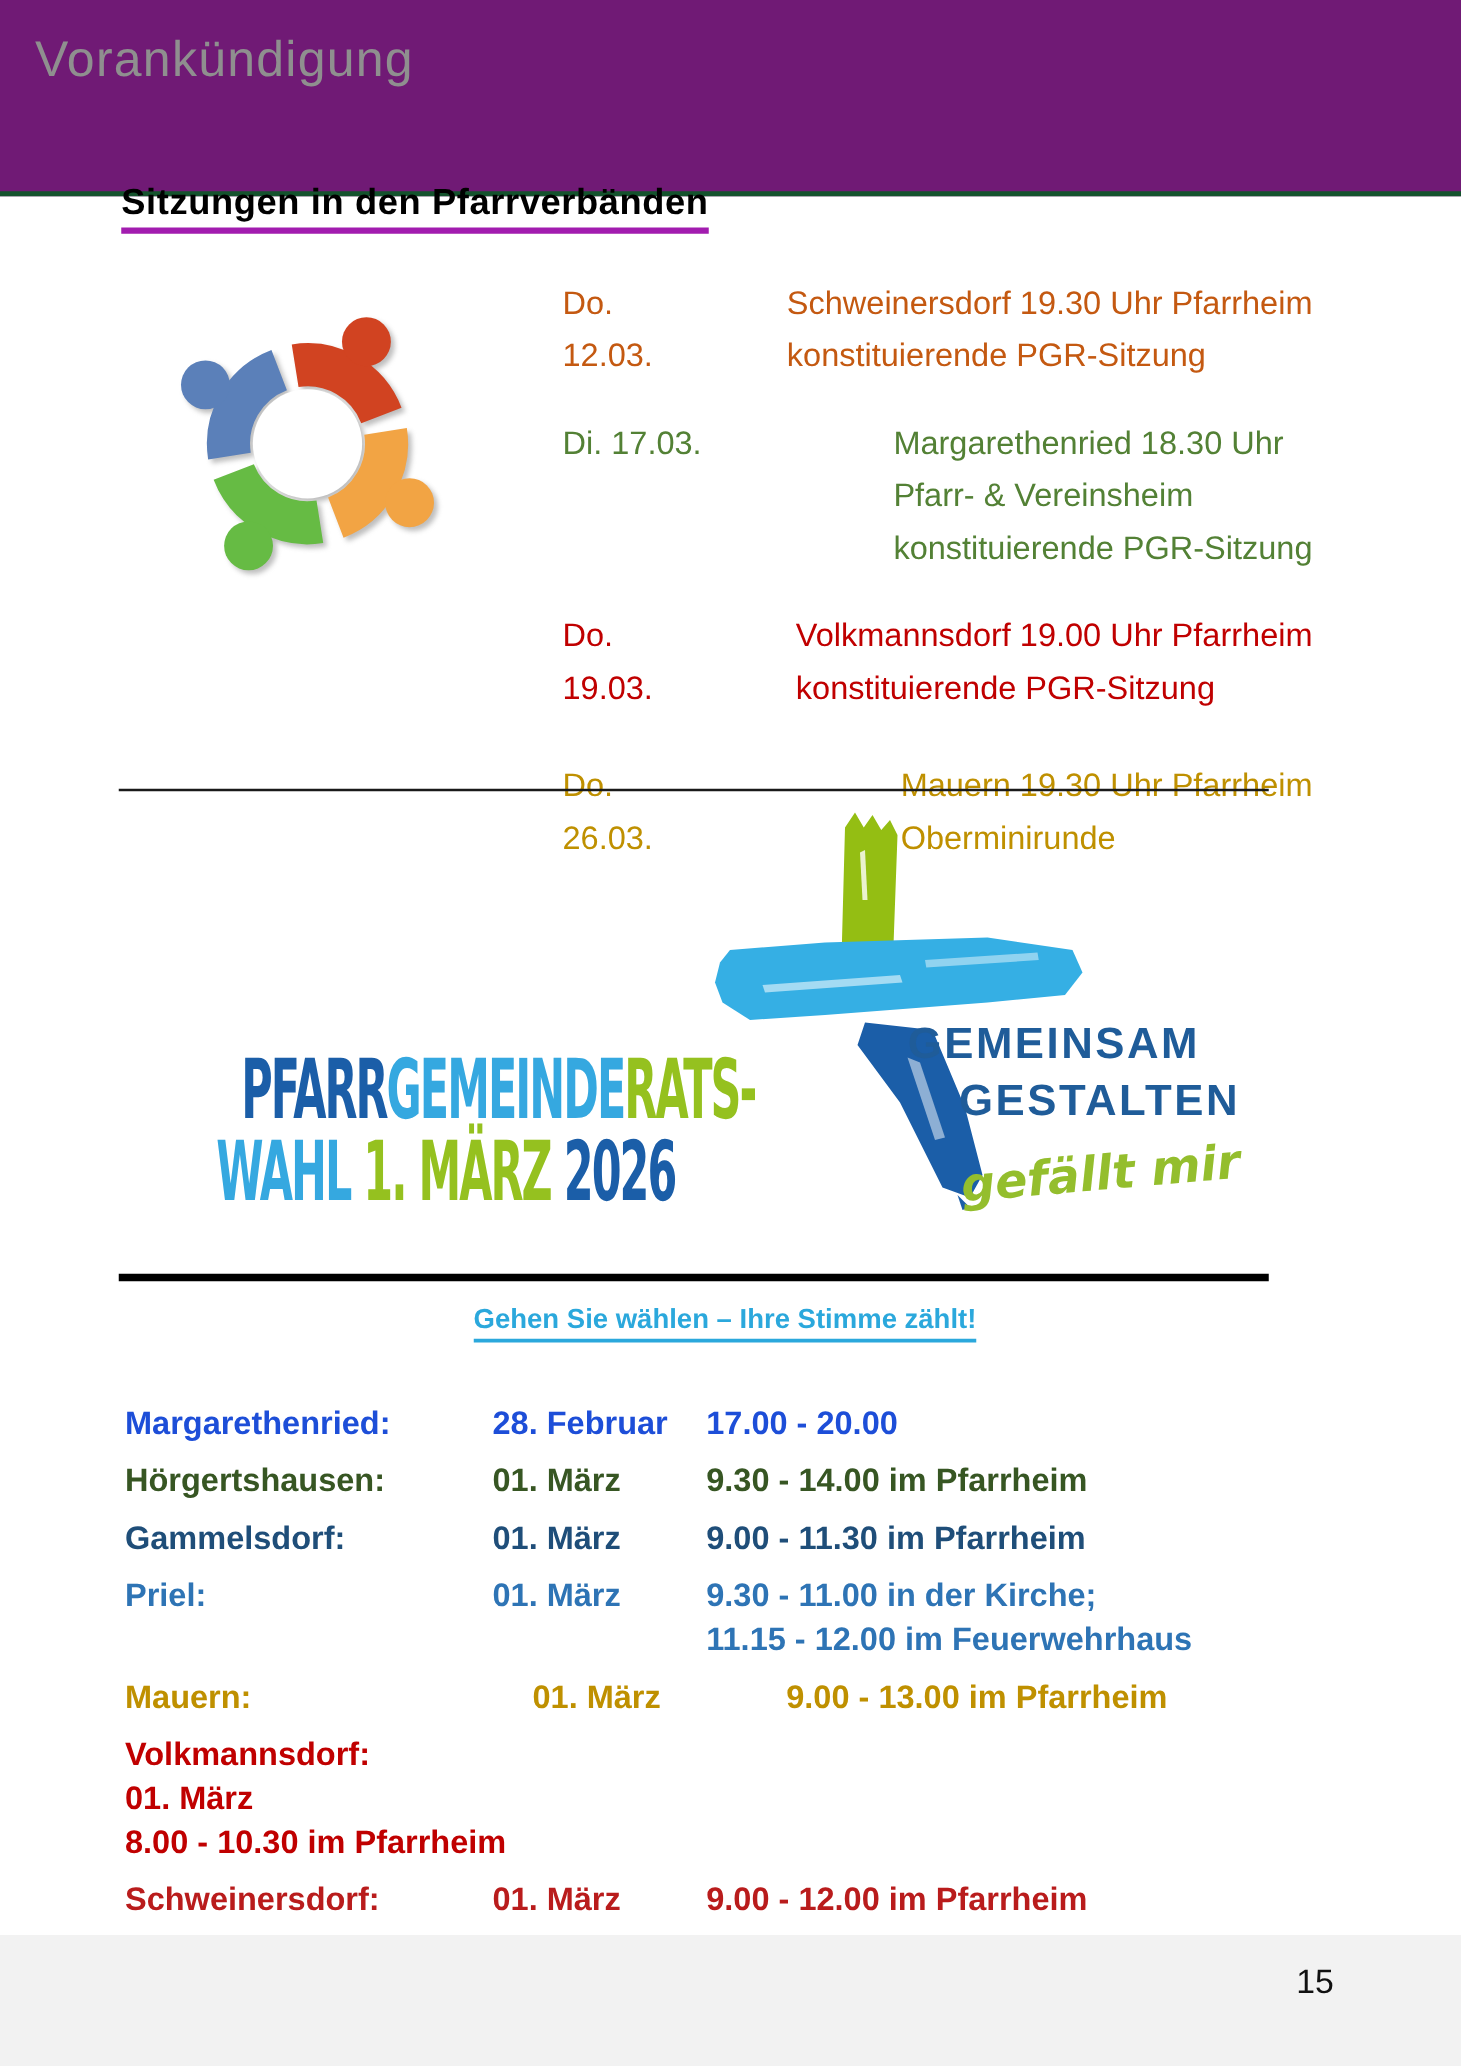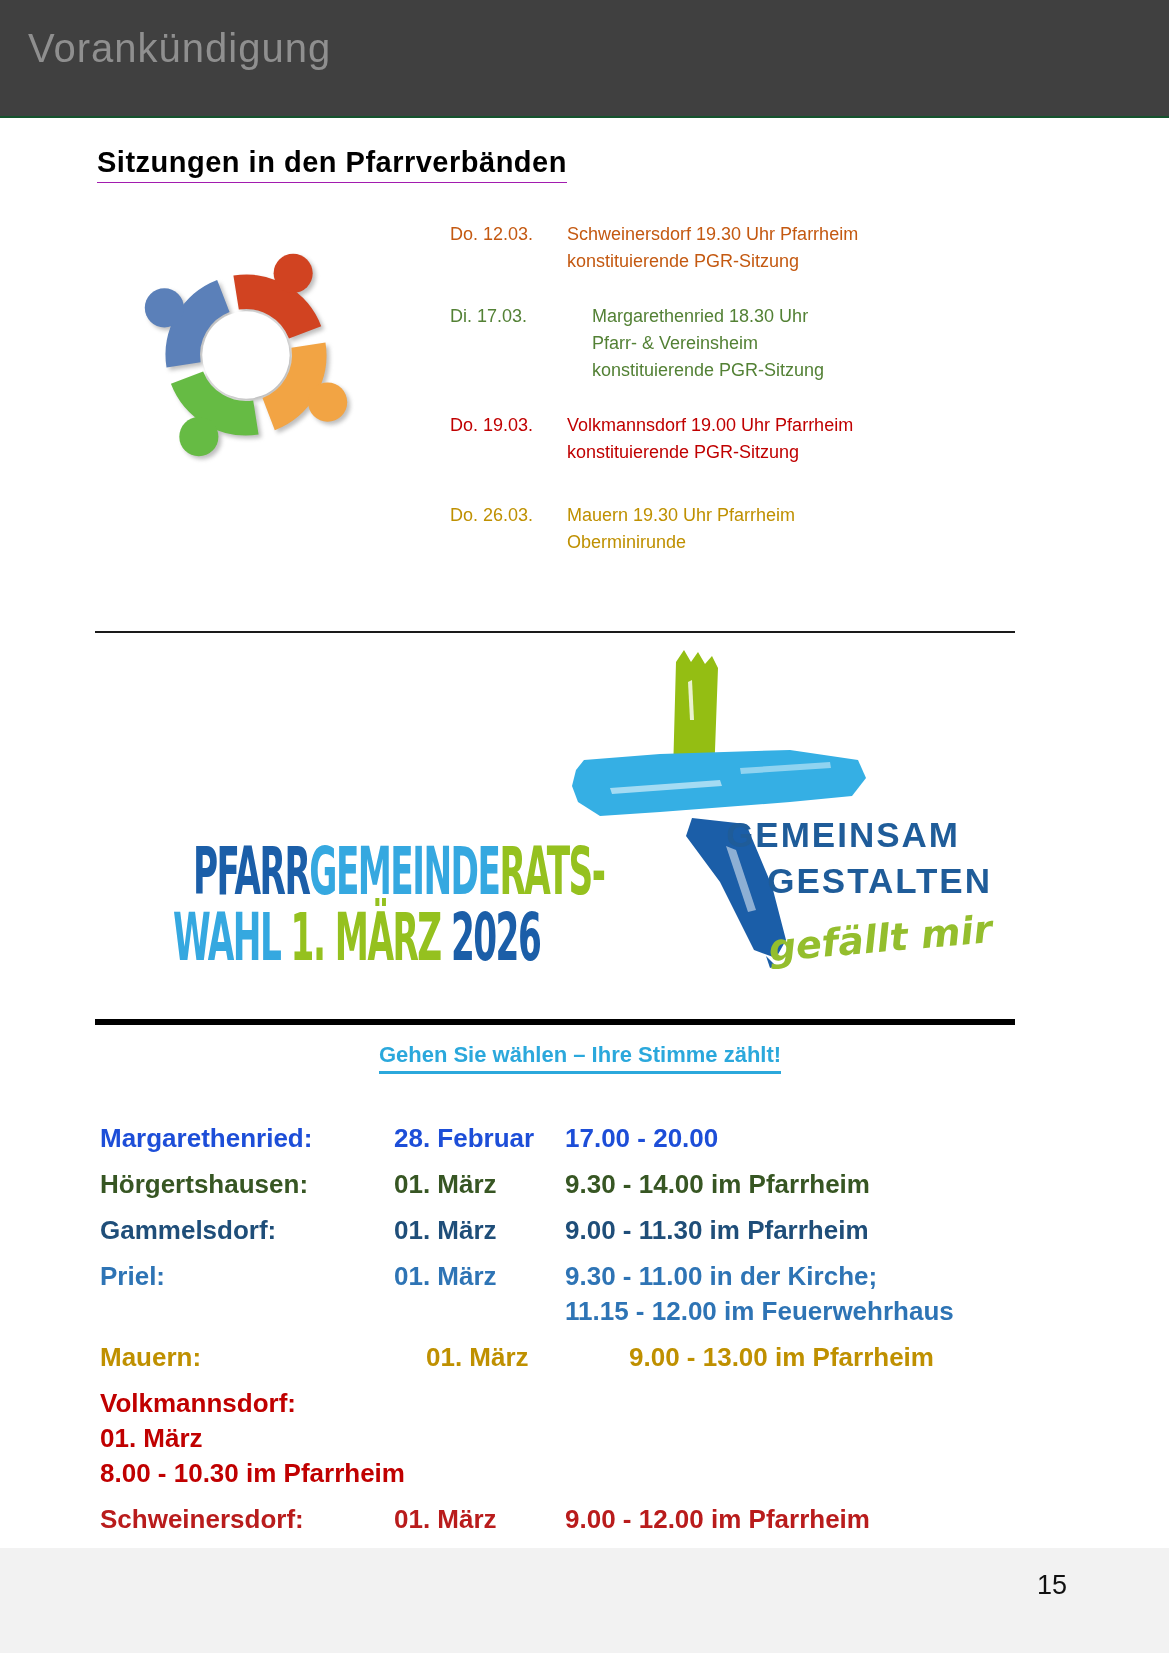--- a/index.html
+++ b/index.html
@@ -2,36 +2,36 @@
 <html><head>
 <meta charset="utf-8">
 <style>
   html,body{margin:0;padding:0;background:#ffffff;}
   #page{
     position:relative;width:1169px;height:1653px;overflow:hidden;
     font-family:"Liberation Sans",sans-serif;background:#ffffff;
   }
   
   .hdr{
-    position:absolute;left:0;top:0;width:1169px;height:118px;
-    background:#404040;border-bottom:2px solid #14532d;box-sizing:border-box;
+    position:absolute;left:0;top:0;width:1169px;height:157px;
+    background:#701a75;border-bottom:4px solid #14532d;box-sizing:border-box;
   }
   .hdr-title{
     position:absolute;left:28px;top:26px;font-size:40px;color:#8f8f8f;
     letter-spacing:1px;font-weight:400;
   }
   
   .sec-title{
     position:absolute;left:97px;top:146px;font-size:29px;font-weight:bold;color:#000;
-    border-bottom:1px solid #a21caf;padding-bottom:3px;letter-spacing:.5px;
+    border-bottom:5px solid #a21caf;padding-bottom:3px;letter-spacing:.5px;
   }
   .people-logo{position:absolute;left:126px;top:240px;
     filter:drop-shadow(3px 3px 2px rgba(110,110,110,.45));}
   .meetings{position:absolute;left:450px;top:221px;width:600px;}
-  .meeting{display:flex;margin-bottom:28px;font-size:18px;line-height:27px;}
+  .meeting{display:flex;margin-bottom:28px;font-size:26px;line-height:42px;justify-content:space-between;}
   .meeting:nth-child(3){margin-bottom:36px;}
   .m-date{width:117px;flex:none;}
   .meeting:nth-child(2) .m-lines{margin-left:25px;}
   
   .div-thin{position:absolute;left:95px;top:631px;width:920px;height:2px;background:#1a1a1a;}
   .div-thick{position:absolute;left:95px;top:1019px;width:920px;height:6px;background:#000;}
   
   .cross-logo{position:absolute;left:540px;top:610px;}
   .wahl-line{
     position:absolute;font-family:"DejaVu Sans",sans-serif;font-weight:bold;

